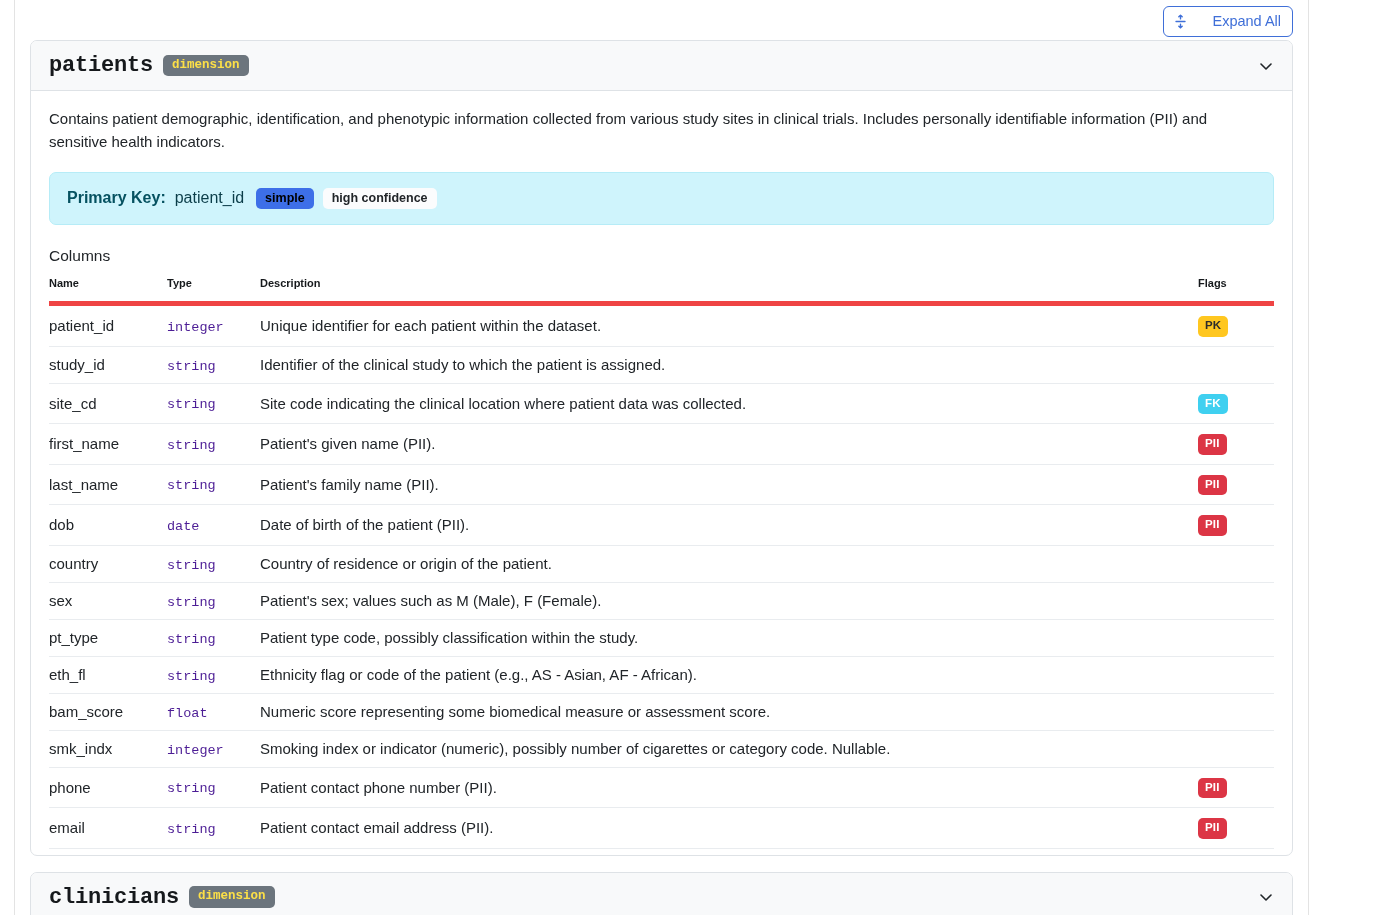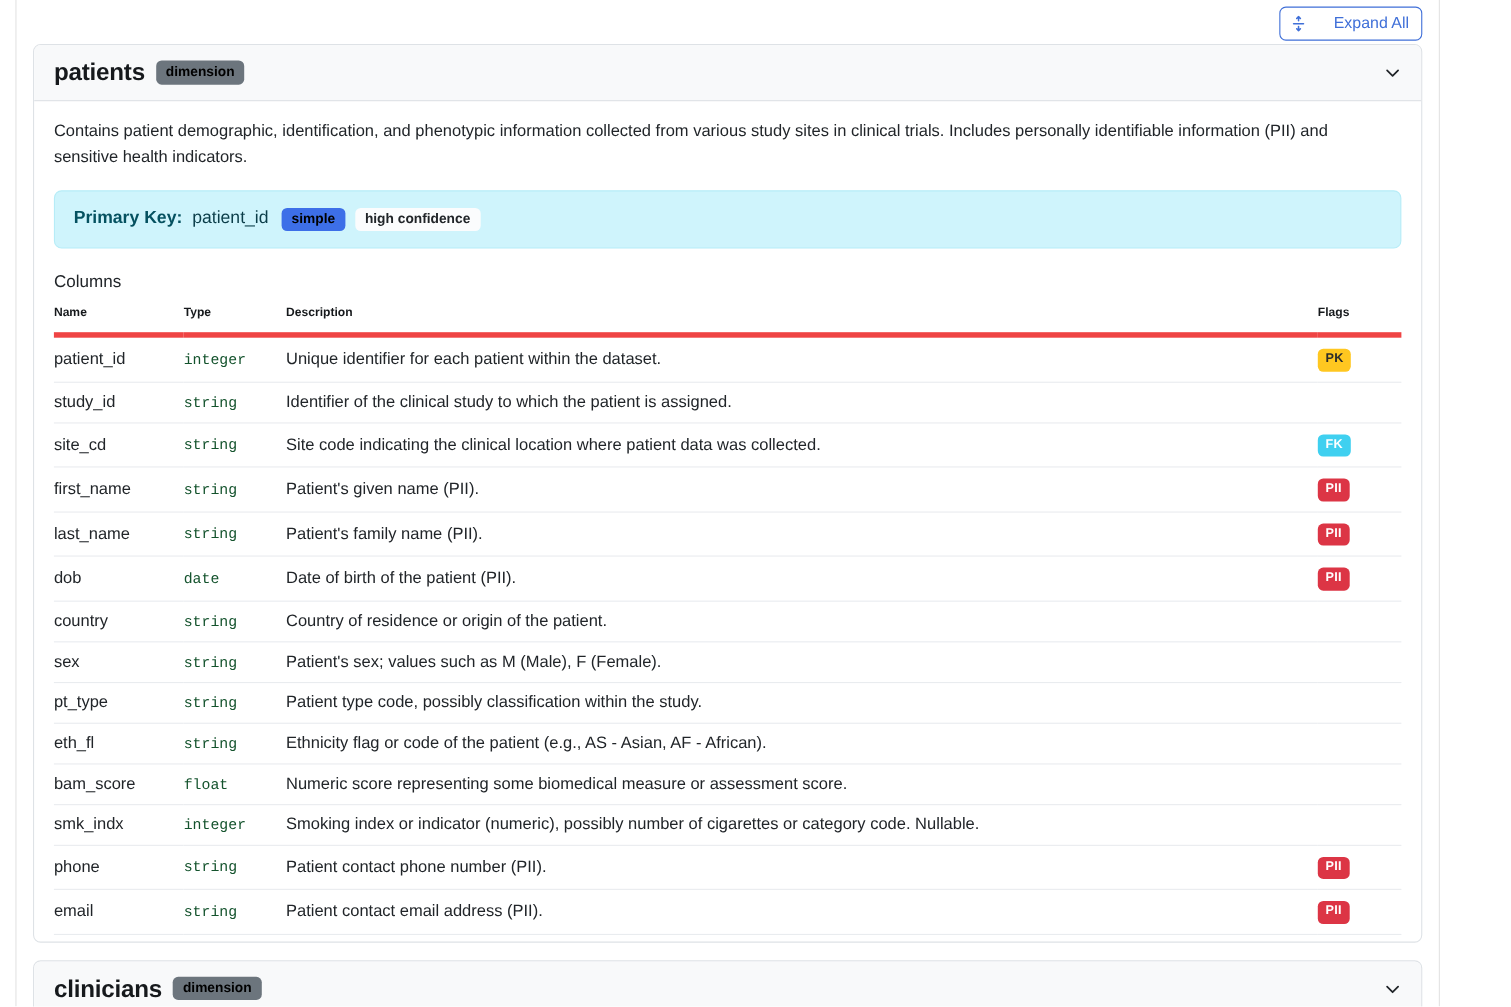--- a/index.html
+++ b/index.html
@@ -78,36 +78,37 @@
   }
   .card-header {
     display: flex;
     align-items: center;
     justify-content: space-between;
     background: #f8f9fa;
     border-bottom: 1px solid #dee2e6;
     padding: 12px 16px 12px 18px;
     cursor: pointer;
     min-height: 48px;
+    font-family: Liberation Mono, monospace;
   }
   .card-header-left {
     display: flex;
     align-items: center;
     gap: 10px;
   }
   .table-name {
     font-size: 22px;
     font-weight: 700;
     color: #16191c;
     letter-spacing: -0.2px;
   }
   .badge-kind {
     display: inline-block;
     background: #6c757d;
-    color: #000000;
+    color: #fde047;
     font-size: 12.5px;
     font-weight: 700;
     padding: 4px 9px 5px;
     border-radius: 5px;
     line-height: 1;
   }
   .chevron {
     color: #212529;
     display: inline-flex;
     align-items: center;
@@ -191,21 +192,21 @@
   }
   .col-name  { width: 118px; }
   .col-type  { width: 93px; }
   .col-desc  { width: auto; margin-top: 40px; }
   .col-flags { width: 76px; text-align: left; }
   th.col-flags { text-align: left; padding-left: 0; }
 
   .type-text {
     font-family: "Liberation Mono", "DejaVu Sans Mono", monospace;
     font-size: 13.5px;
-    color: #14532d;
+    color: #4c1d95;
   }
 
   .flag {
     display: inline-block;
     font-size: 11.5px;
     font-weight: 700;
     line-height: 1;
     padding: 4px 7px 5px;
     border-radius: 5px;
     letter-spacing: 0.2px;

